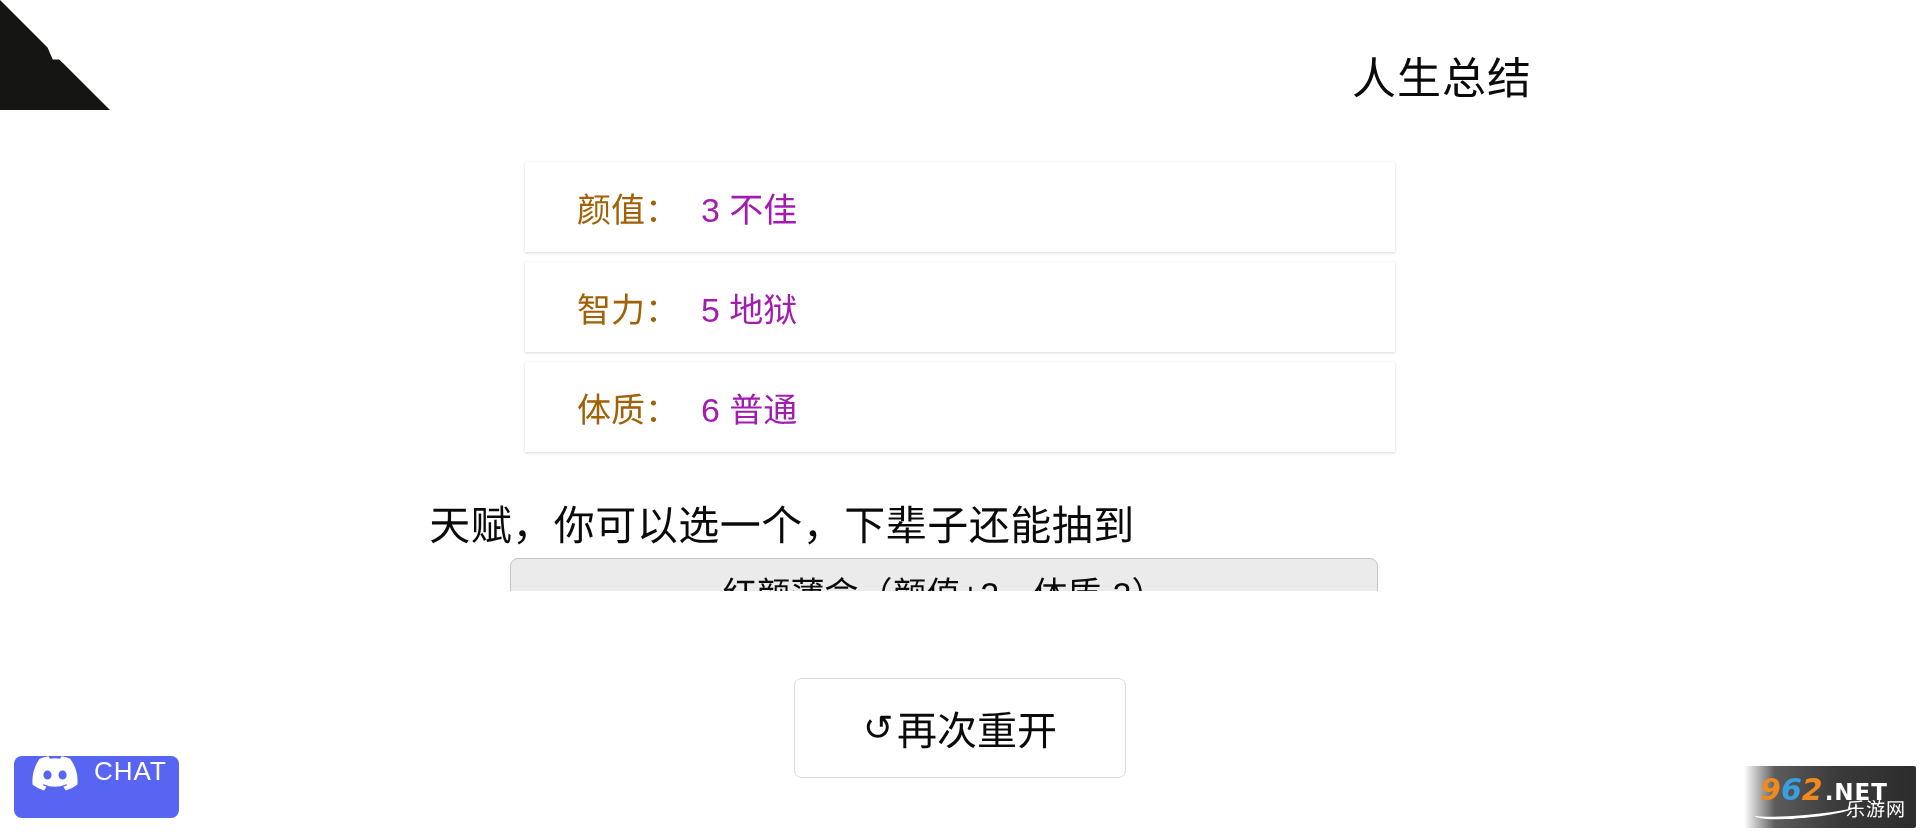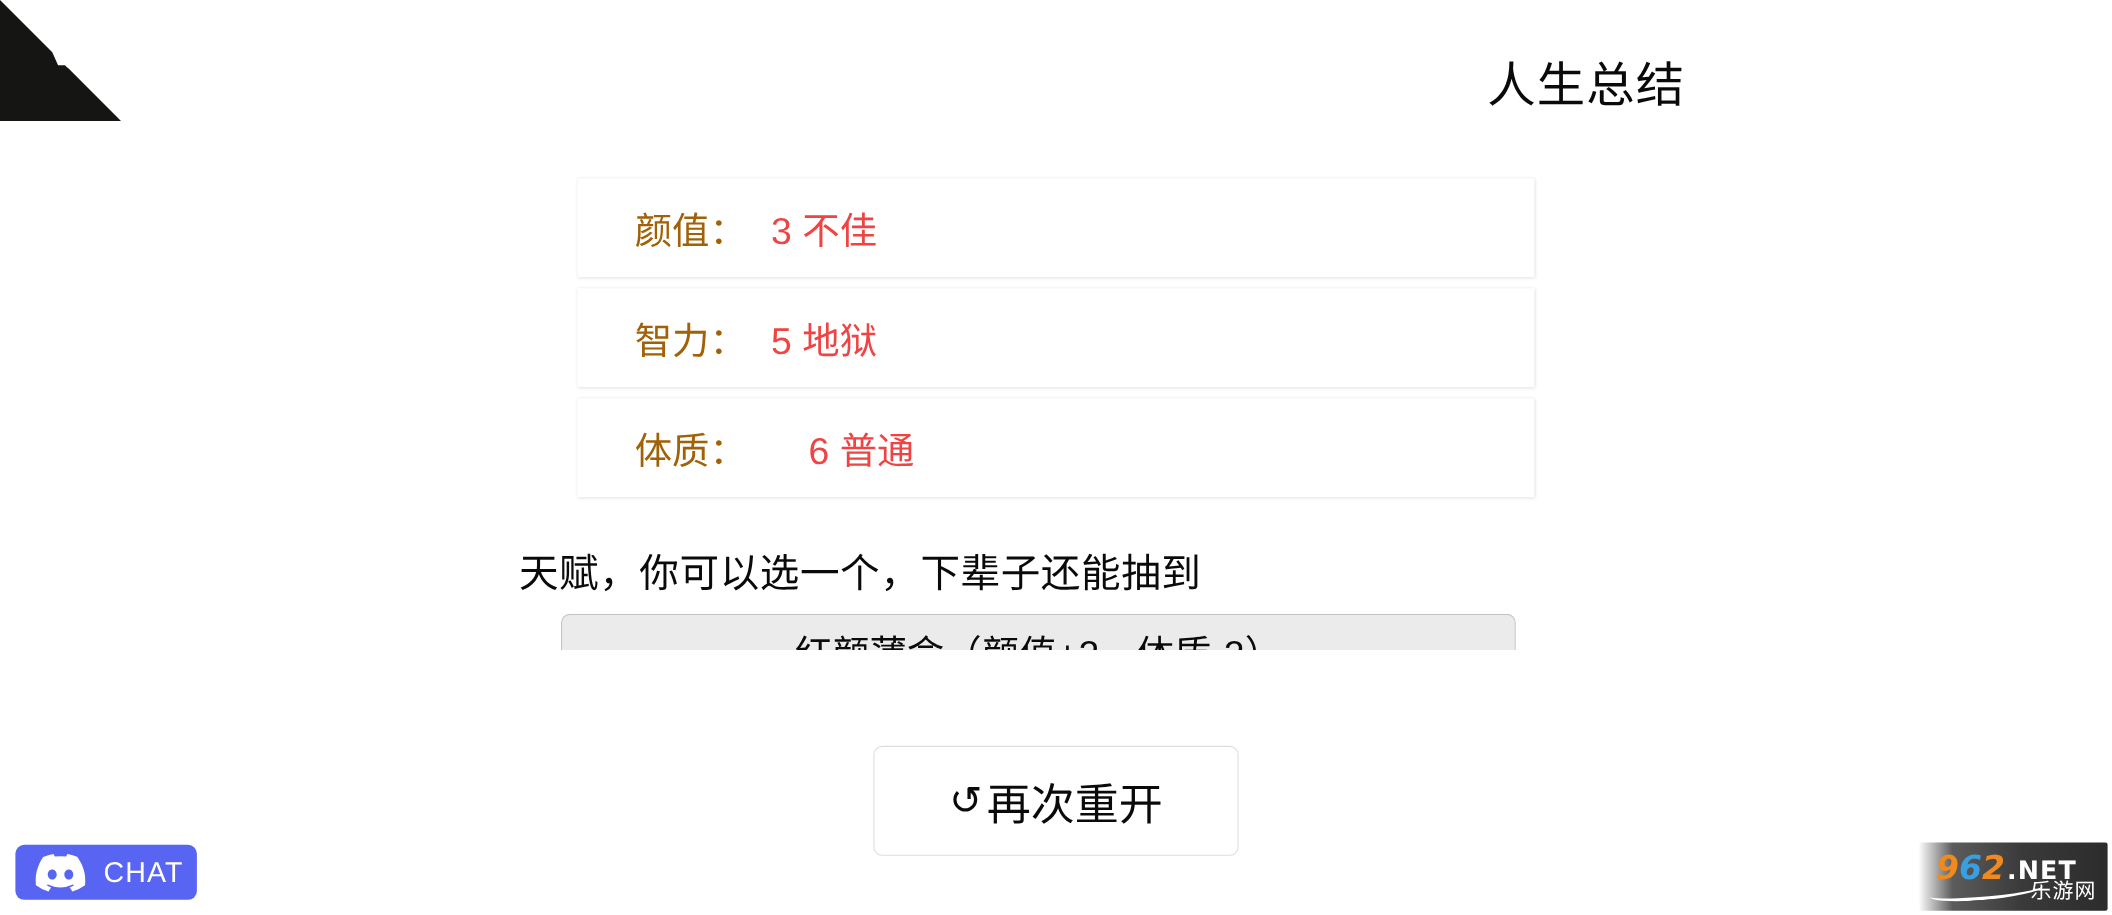--- a/index.html
+++ b/index.html
@@ -63,41 +63,41 @@
   .stat-card {
     position: relative;
     background: #ffffff;
     height: 90px;
     margin-bottom: 10px;
     display: flex;
     align-items: center;
     padding-left: 52px;
     box-shadow: 0 1px 3px rgba(0,0,0,0.13), 0 0 2px rgba(0,0,0,0.06);
   }
-  .stat-card:last-child { margin-bottom: 0; gap: 34px; }
+  .stat-card:last-child { margin-bottom: 0; }
   .stat-label {
     font-size: 34px;
     color: #a16207;
     white-space: nowrap;
   }
   .stat-value {
     font-size: 34px;
-    color: #ef4444;
+    color: #a21caf;
     margin-left: 22px;
     white-space: nowrap;
   }
 
   
   .talent-hint {
     position: absolute;
     top: 492px;
     left: 0;
     width: 1564px;
     text-align: center;
-    font-size: 36px;
+    font-size: 41px;
     color: #0a0a0a;
     letter-spacing: 0.5px;
   }
 
   
   .talent-clip {
     position: absolute;
     top: 558px;
     left: 510px;
     width: 868px;
@@ -150,25 +150,25 @@
     display: inline-block;
     color: #0a0a0a;
   }
 
   
   .discord-chat {
     position: absolute;
     left: 14px;
     bottom: 14px;
     width: 165px;
-    height: 50px;
+    height: 62px;
     background: #5865f2;
     border-radius: 8px;
     display: flex;
-    align-items: center;
+    align-items: flex-start;
     padding-left: 18px;
     gap: 16px;
     cursor: pointer;
     z-index: 30;
   }
   .discord-icon svg {
     display: block;
     width: 46px;
     height: 35px;
     fill: #ffffff;

